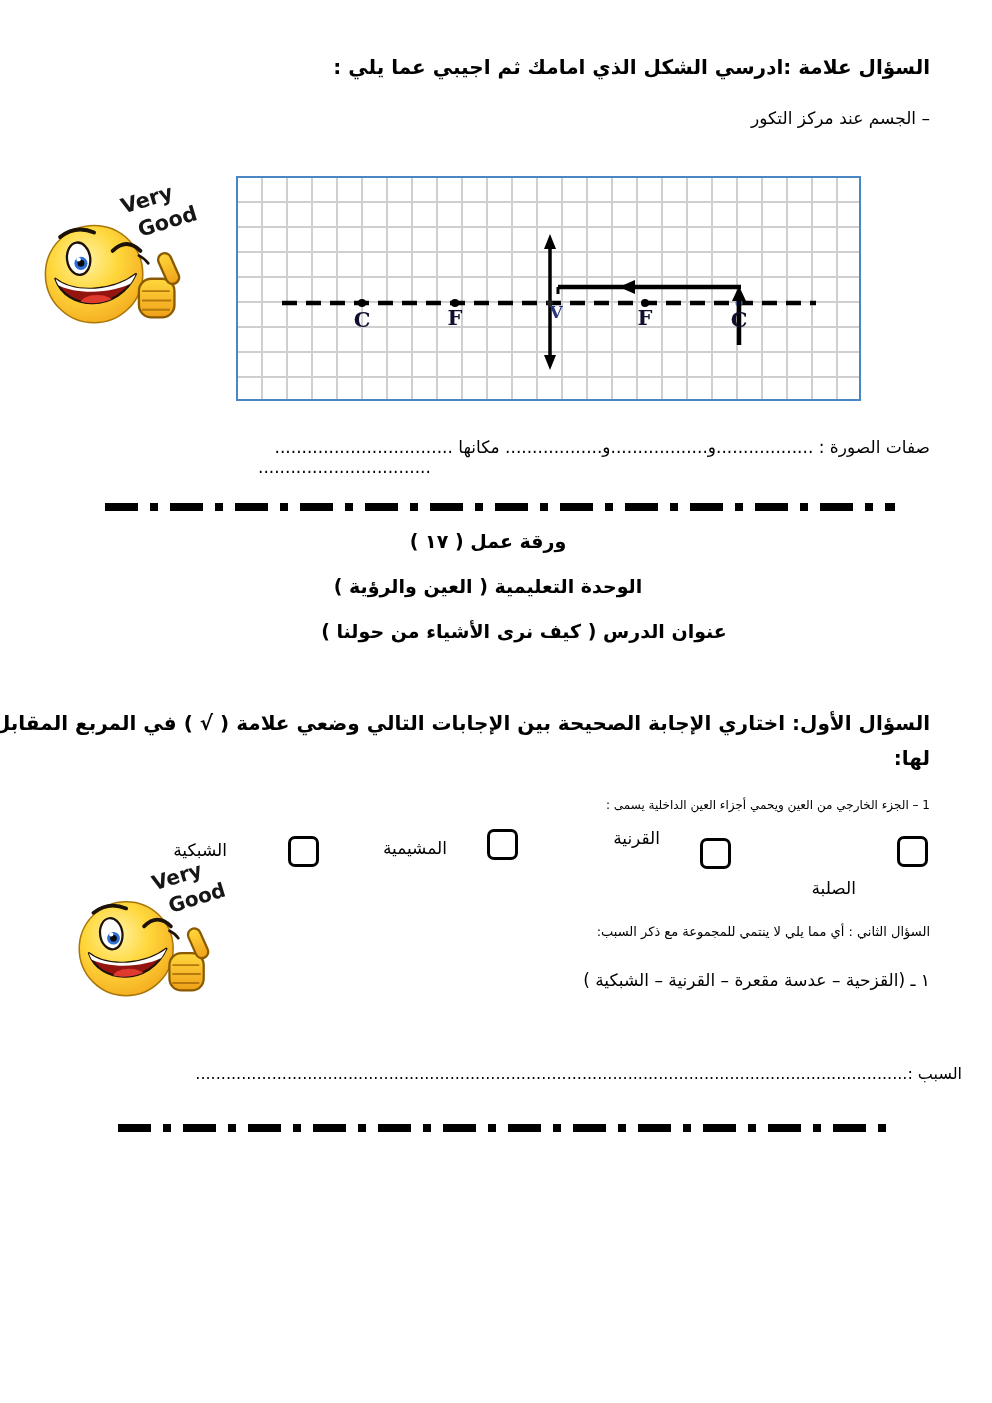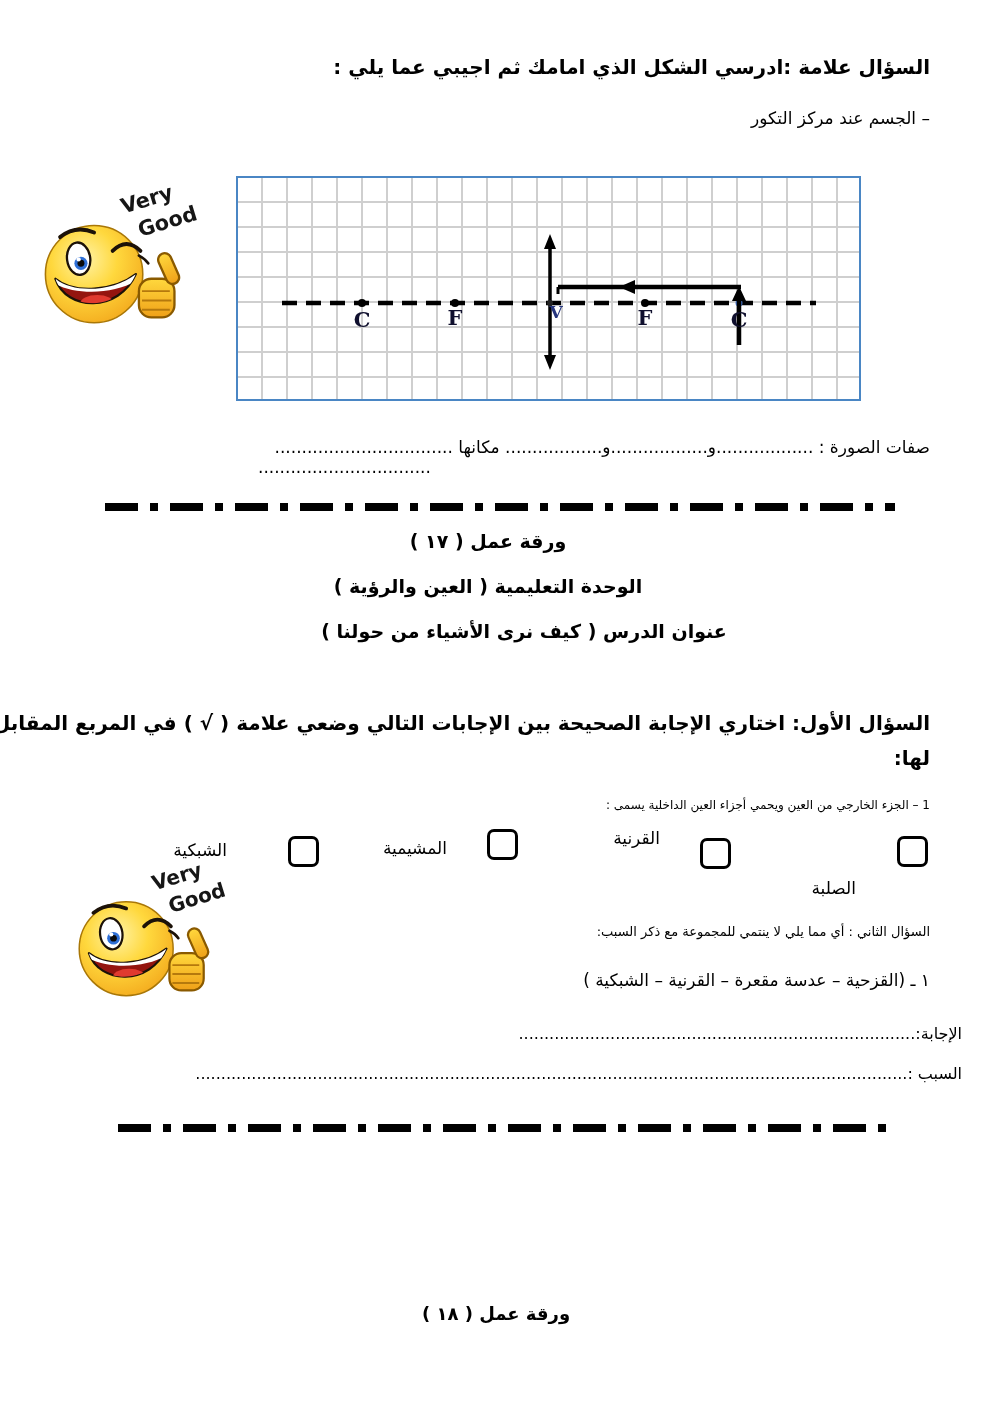--- a/index.html
+++ b/index.html
@@ -181,20 +181,18 @@
 
   <div class="abs checkbox" style="left:288px;top:836px;"></div>
   <span class="abs rtl opt-label" style="right:765px;top:840px;">الشبكية</span>
 
   <svg class="abs sticker2" viewBox="0 0 220 190">
     <use href="#smiley"></use>
   </svg>
 
   <div class="abs rtl q2-header">السؤال الثاني : أي مما يلي لا ينتمي للمجموعة مع ذكر السبب:</div>
   <div class="abs rtl q2-item">١ ـ  (القزحية – عدسة مقعرة – القرنية – الشبكية )</div>
-  <div class="abs rtl q2-answer">الإجابة:..............................................................................</div>
   <div class="abs rtl q2-reason">السبب :............................................................................................................................................</div>
 
   <div class="abs divider divider2"></div>
 
-  <div class="abs footer-line">ورقة عمل ( ١٨ )</div>
 
 </div>
 
 </body></html>

